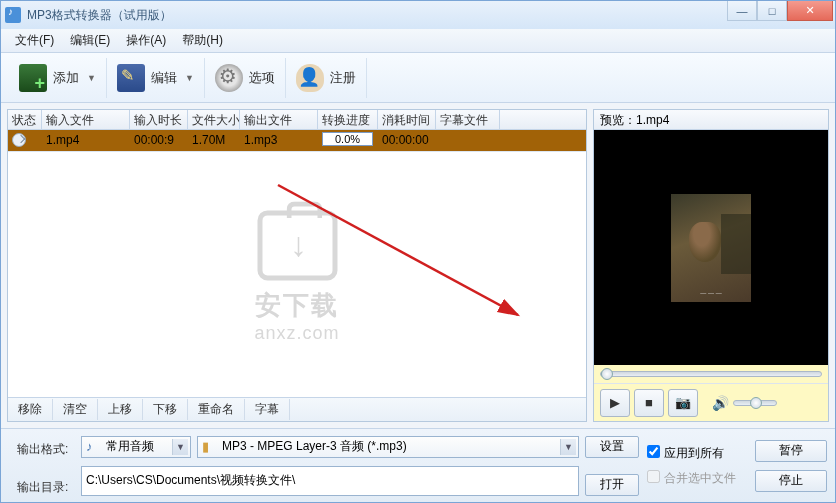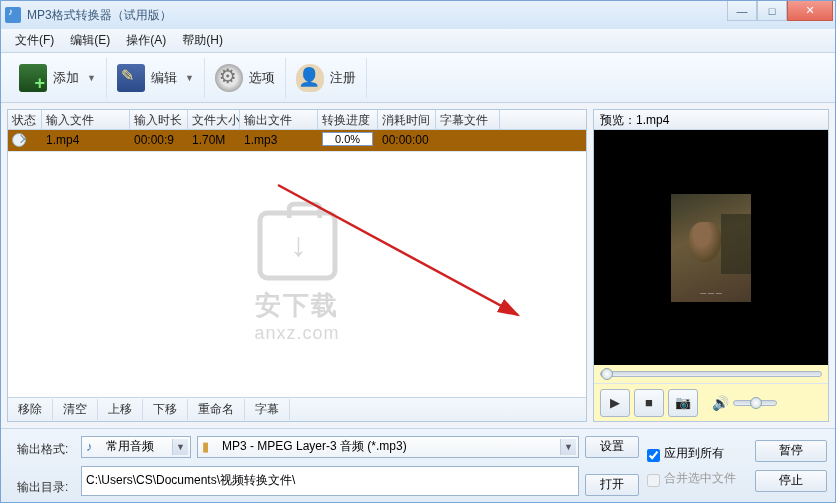--- a/index.html
+++ b/index.html
@@ -80,21 +80,21 @@
 .bottom-left { flex: 1; display: flex; flex-direction: column; gap: 8px; justify-content: center; }
 .form-row { display: flex; align-items: flex-end; gap: 6px; font-size: 12px; margin-left: 8px; }
 .form-row label { width: 58px; color: #333; white-space: nowrap; }
 .combo { height: 22px; border: 1px solid #9ab4d0; background: linear-gradient(#fdfdfd, #eef3f9); display: flex; align-items: center; padding: 0 4px; font-size: 12px; position: relative; }
 .combo .cicon { width: 16px; height: 16px; margin-right: 4px; font-size: 13px; color: #4a7ab5; }
 .combo .carrow { position: absolute; right: 2px; top: 2px; width: 16px; height: 16px; background: linear-gradient(#e8eef6, #d4dfec); border-left: 1px solid #c0cedd; display: flex; align-items: center; justify-content: center; font-size: 9px; color: #556; }
 .pathbox { flex: 1; height: 22px; border: 1px solid #9ab4d0; background: #fff; padding: 14px 4px; font-size: 12px; }
 .sbtn { height: 22px; padding: 0 14px; border: 1px solid #9ab4d0; background: linear-gradient(#f8fafd, #e4ecf5); font-size: 12px; cursor: pointer; border-radius: 2px; }
 
 .bottom-mid { width: 100px; display: flex; flex-direction: column; justify-content: center; gap: 8px; font-size: 12px; }
-.chk { display: flex; align-items: flex-end; gap: 4px; }
+.chk { display: flex; align-items: flex-start; gap: 4px; }
 .chk input { width: 13px; height: 13px; }
 .chk.disabled { color: #9a9a9a; }
 
 .start-btn { width: 86px; height: 56px; background: linear-gradient(#ffb84a, #ff9a2a); border: 1px solid #e08a2a; border-radius: 4px; display: flex; align-items: center; justify-content: center; font-size: 14px; color: #333; cursor: pointer; align-self: center; }
 
 .bottom-right { width: 72px; display: flex; flex-direction: column; gap: 8px; justify-content: center; }
 .bottom-right .sbtn { width: 100%; }
 
 .c-status { width: 34px; } .c-in { width: 88px; } .c-dur { width: 58px; } .c-size { width: 52px; } .c-out { width: 78px; } .c-prog { width: 60px; } .c-time { width: 58px; } .c-sub { width: 64px; }
 </style>

